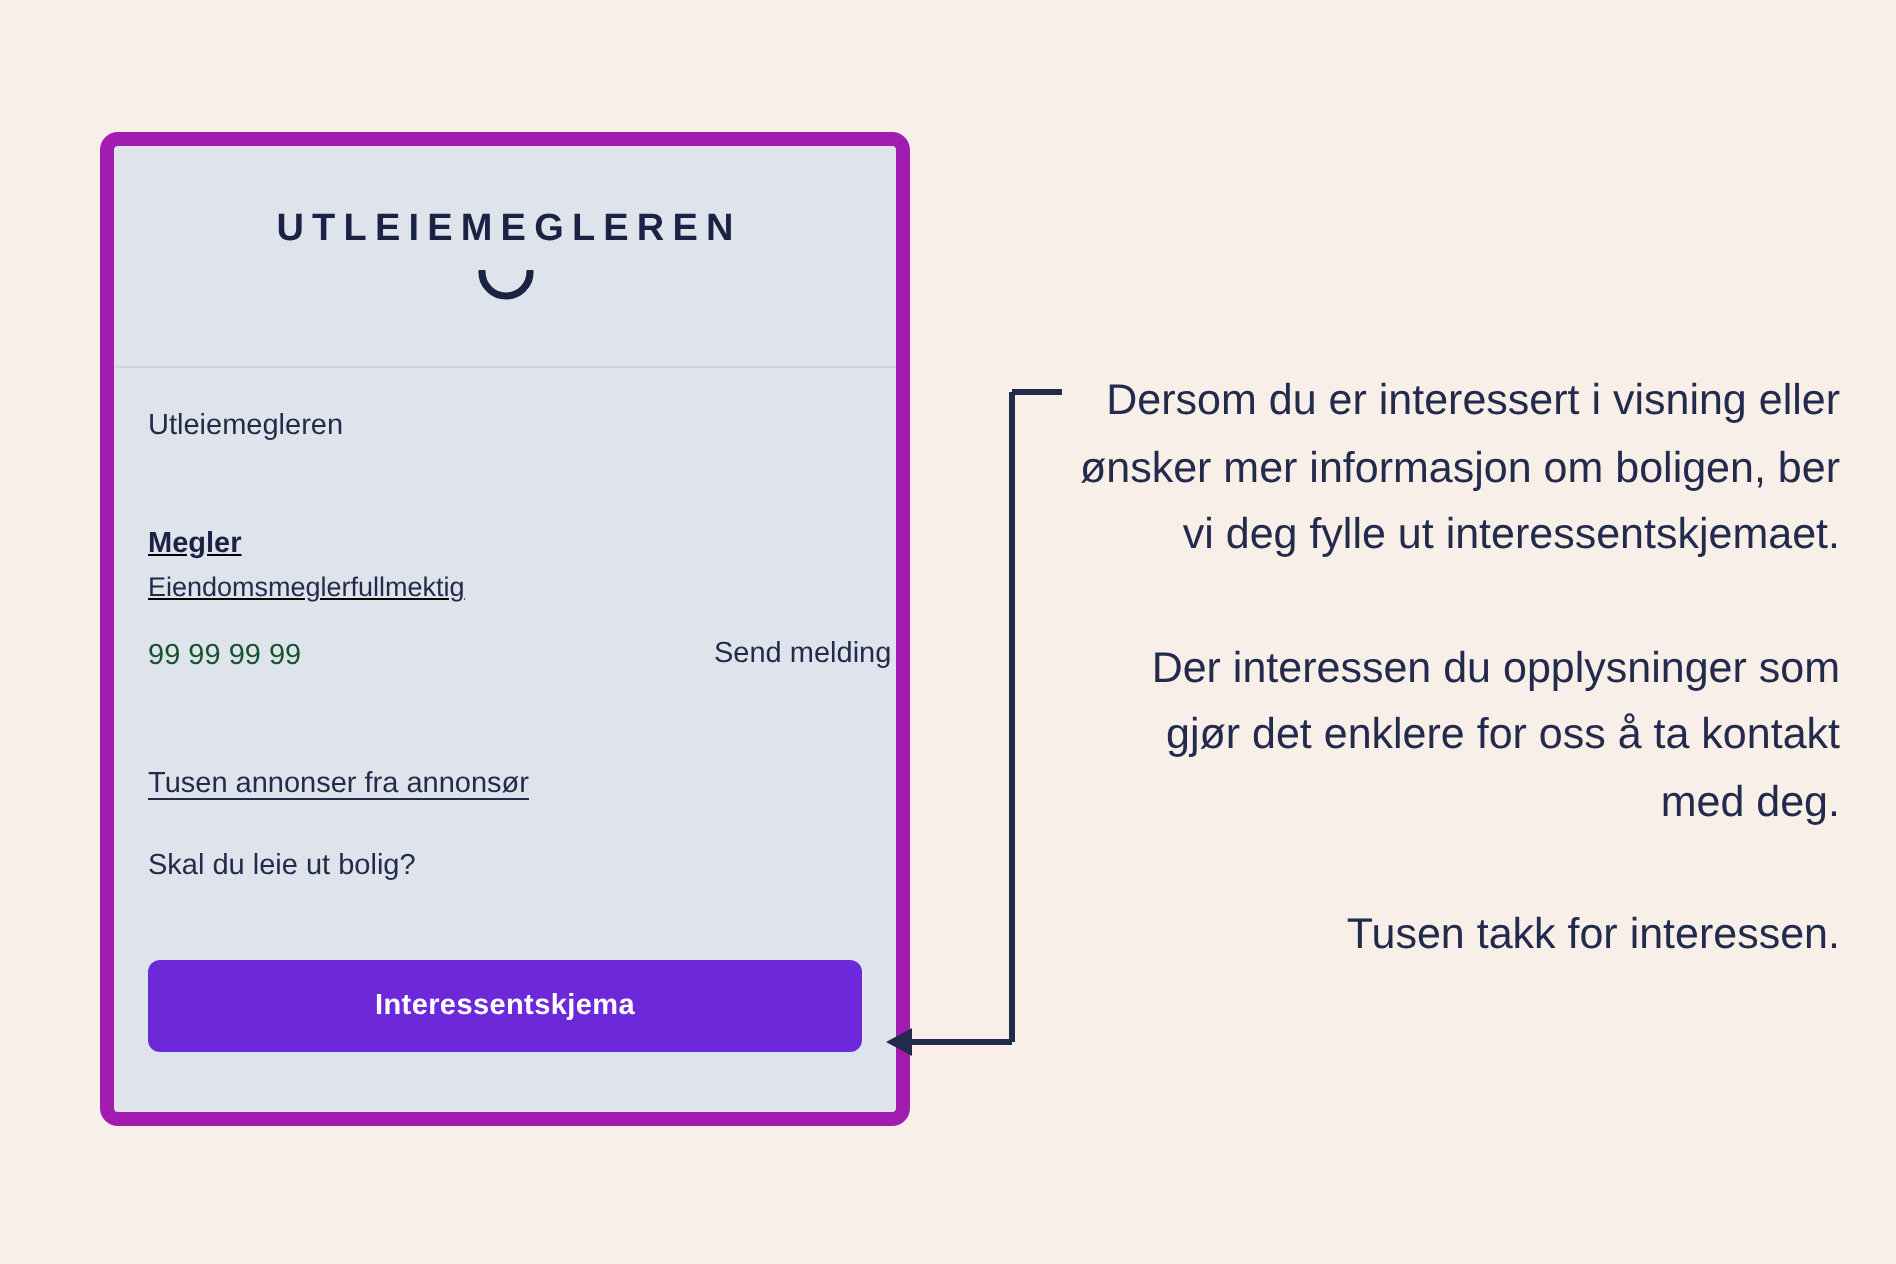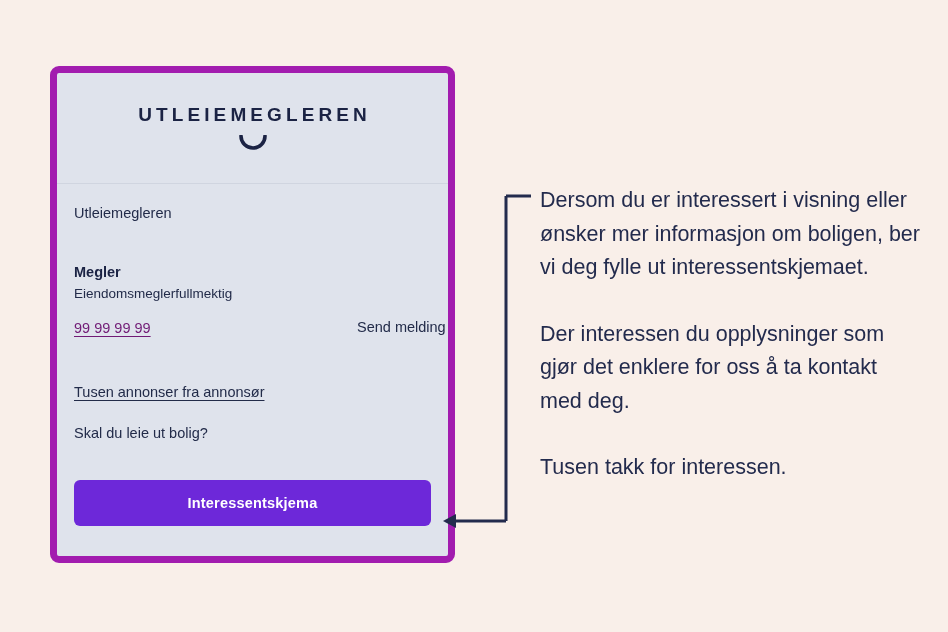--- a/index.html
+++ b/index.html
@@ -61,20 +61,21 @@
 
   .company-name {
     color: #222B49;
     font-size: 14.5px;
     margin: 0 0 0 17px;
     line-height: 1.3;
   }
 
   .broker-block {
     margin: 40px 0 0 17px;
+    text-decoration: underline;
   }
   .broker-role {
     color: #1B2344;
     font-size: 14.5px;
     font-weight: bold;
     line-height: 1.35;
     margin: 0;
   }
   .broker-title {
     color: #222B49;
@@ -82,23 +83,22 @@
     line-height: 1.35;
     margin: 3px 0 0 0;
   }
 
   .contact-row {
     margin: 15px 0 0 17px;
     display: flex;
     align-items: baseline;
   }
   .phone-link {
-    color: #701a75;
-    font-size: 14.5px;
-    text-decoration: underline;
+    color: #14532d;
+    font-size: 14.5px;
     text-underline-offset: 3px;
     cursor: pointer;
   }
   .send-message {
     color: #222B49;
     font-size: 14.5px;
     margin-left: 12px;
     position: absolute;
     left: 271px;
     cursor: pointer;
@@ -152,20 +152,21 @@
     left: 540px;
     top: 184px;
     width: 380px;
     color: #232B4D;
     font-size: 21.5px;
     line-height: 33.5px;
     font-weight: 300;
   }
   .annotation p {
     margin: 0;
+    text-align: right;
   }
   .annotation p + p {
     margin-top: 33px;
   }
 
   .connector {
     position: absolute;
     left: 436px;
     top: 186px;
     width: 106px;

